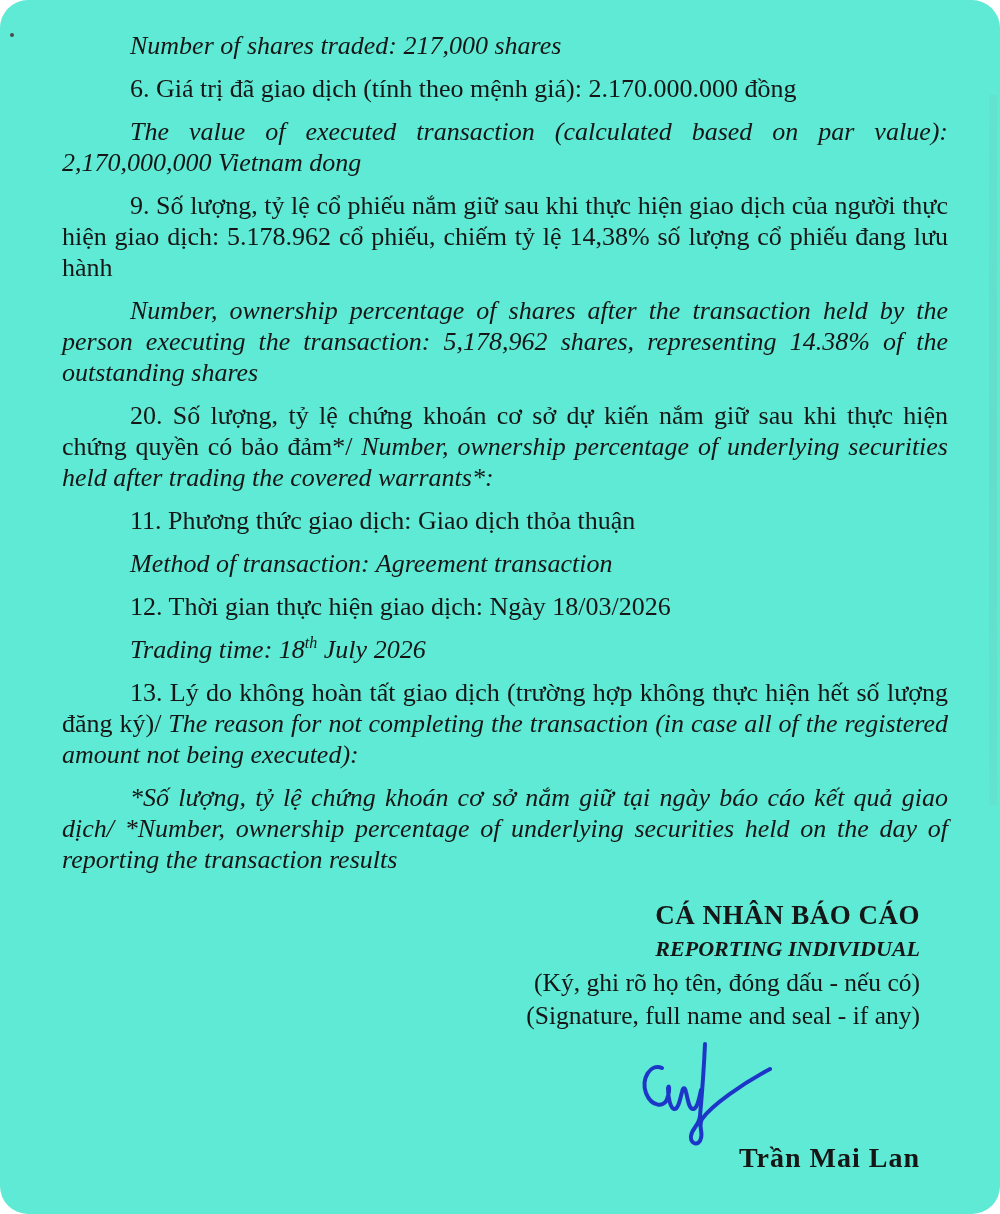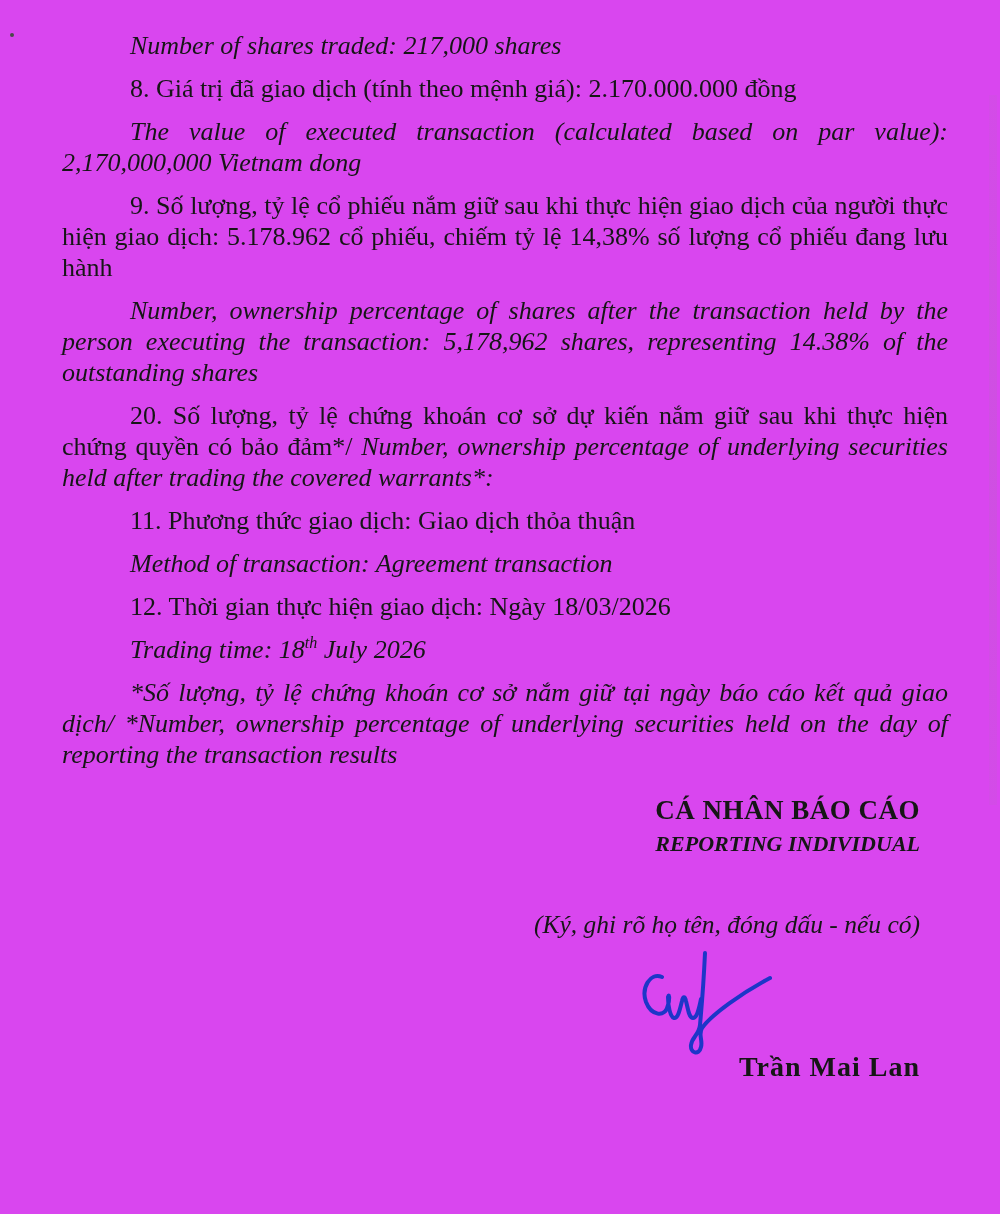--- a/index.html
+++ b/index.html
@@ -1,74 +1,77 @@
 <!DOCTYPE html>
 <html><head>
 <meta charset="utf-8">
 <style>
   html,body{margin:0;padding:0;background:#ffffff;}
   .page{
     position:relative;
     width:1000px;height:1214px;
-    background:#d946ef;
+    background:#5eead4;
     box-sizing:border-box;
     padding:30px 52px 0 62px;
     font-family:"Liberation Serif","DejaVu Serif",serif;
     font-size:26px;line-height:31px;color:#161616;
     overflow:hidden;
+    border-radius:28px;
   }
   .para{margin:0 0 12px;text-align:justify;text-indent:68px;}
   .it{font-style:italic;}
   .footnote{margin-top:12px;}
   sup{font-size:0.62em;vertical-align:super;line-height:0;}
   .scan-dot{position:absolute;left:10px;top:33px;width:4px;height:4px;border-radius:50%;background:#4a4a4a;}
   .scan-band{position:absolute;right:3px;top:95px;width:8px;height:710px;
     background:linear-gradient(180deg,rgba(140,140,140,0.07),rgba(140,140,140,0.13),rgba(140,140,140,0.07));}
   .sig-block{margin:24px 0 0 368px;width:490px;text-align:right;text-indent:0;}
   .sig-title{font-weight:bold;font-size:27px;line-height:33px;letter-spacing:0.5px;}
   .sig-subtitle{font-weight:bold;font-style:italic;font-size:22px;line-height:34px;}
-  .sig-note{font-style:italic;font-size:25.5px;line-height:33px;margin-top:47px;}
+  .sig-note{font-size:25.5px;line-height:33px;}
   .sig-svg{display:block;margin:6px 0 0 190px;}
   .sig-name{font-weight:bold;font-size:28px;margin-top:-16px;letter-spacing:1px;}
 </style>
 </head>
 <body>
 
 <div class="page">
 
   <div class="scan-dot"></div>
   <div class="scan-band"></div>
 
   <p class="para it"><span>Number of shares traded: 217,000 shares</span></p>
 
-  <p class="para"><span>8. Giá trị đã giao dịch (tính theo mệnh giá): 2.170.000.000 đồng</span></p>
+  <p class="para"><span>6. Giá trị đã giao dịch (tính theo mệnh giá): 2.170.000.000 đồng</span></p>
 
   <p class="para it"><span>The value of executed transaction (calculated based on par value): 2,170,000,000 Vietnam dong</span></p>
 
   <p class="para"><span>9. Số lượng, tỷ lệ cổ phiếu nắm giữ sau khi thực hiện giao dịch của người thực hiện giao dịch: 5.178.962 cổ phiếu, chiếm tỷ lệ 14,38% số lượng cổ phiếu đang lưu hành</span></p>
 
   <p class="para it"><span>Number, ownership percentage of shares after the transaction held by the person executing the transaction: 5,178,962 shares, representing 14.38% of the outstanding shares</span></p>
 
   <p class="para"><span>20. Số lượng, tỷ lệ chứng khoán cơ sở dự kiến nắm giữ sau khi thực hiện chứng quyền có bảo đảm*/ </span><span class="it">Number, ownership percentage of underlying securities held after trading the covered warrants*:</span></p>
 
   <p class="para"><span>11. Phương thức giao dịch: Giao dịch thỏa thuận</span></p>
 
   <p class="para it"><span>Method of transaction: Agreement transaction</span></p>
 
   <p class="para"><span>12. Thời gian thực hiện giao dịch: Ngày 18/03/2026</span></p>
 
   <p class="para it"><span>Trading time: 18</span><sup>th</sup><span> July 2026</span></p>
 
+  <p class="para"><span>13. Lý do không hoàn tất giao dịch (trường hợp không thực hiện hết số lượng đăng ký)/ </span><span class="it">The reason for not completing the transaction (in case all of the registered amount not being executed):</span></p>
 
   <p class="para it footnote"><span>*Số lượng, tỷ lệ chứng khoán cơ sở nắm giữ tại ngày báo cáo kết quả giao dịch/ *Number, ownership percentage of underlying securities held on the day of reporting the transaction results</span></p>
 
   <div class="sig-block">
     <div class="sig-title">CÁ NHÂN BÁO CÁO</div>
     <div class="sig-subtitle">REPORTING INDIVIDUAL</div>
     <div class="sig-note">(Ký, ghi rõ họ tên, đóng dấu - nếu có)</div>
+    <div class="sig-note">(Signature, full name and seal - if any)</div>
     <svg class="sig-svg" width="170" height="120" viewBox="0 0 170 120" aria-hidden="true">
       <g fill="none" stroke="#1d36c8" stroke-width="4" stroke-linecap="round" stroke-linejoin="round">
         <path d="M 42 30 C 30 25, 21 41, 26 55 C 31 68, 45 72, 48 58 C 50 51, 49 46, 48 50 C 48 58, 50 70, 54 71 C 58 72, 60 62, 62 54 C 63 49, 65 49, 66 54 C 68 62, 69 71, 73 71 C 77 71, 79 62, 81 52"></path>
         <path d="M 85 6 C 84 28, 82 56, 80 78 C 79 88, 72 90, 71 98 C 70 106, 79 109, 81 100 C 83 93, 78 88, 82 81 C 92 67, 122 46, 150 31"></path>
       </g>
     </svg>
     <div class="sig-name">Trần Mai Lan</div>
   </div>
 
 </div>

